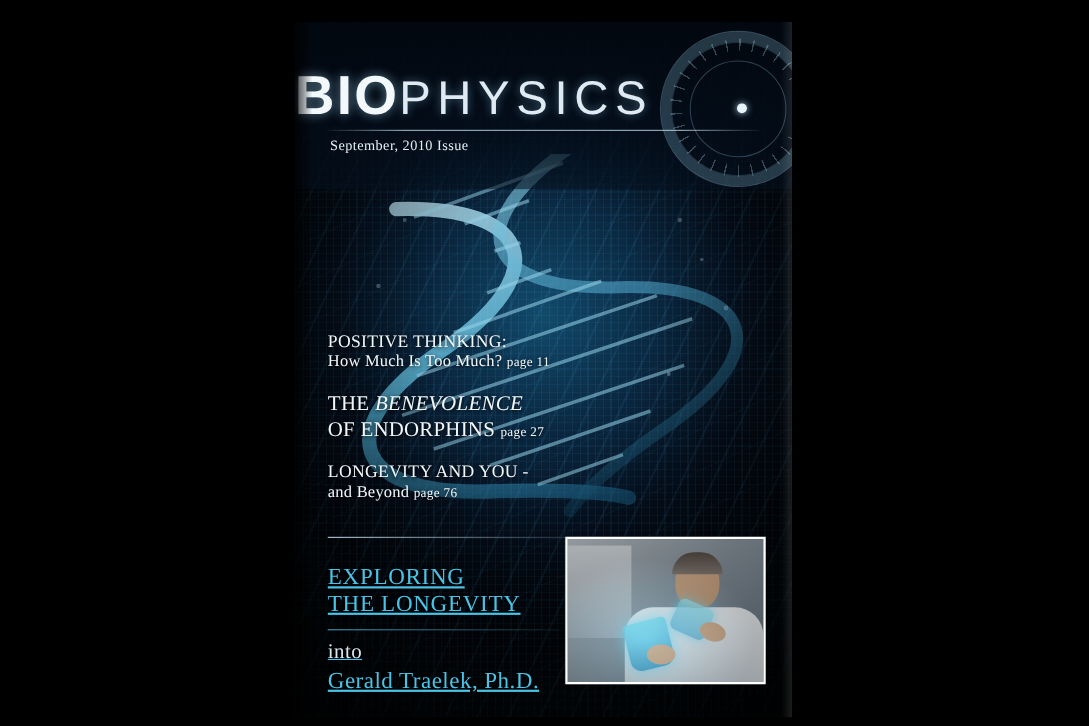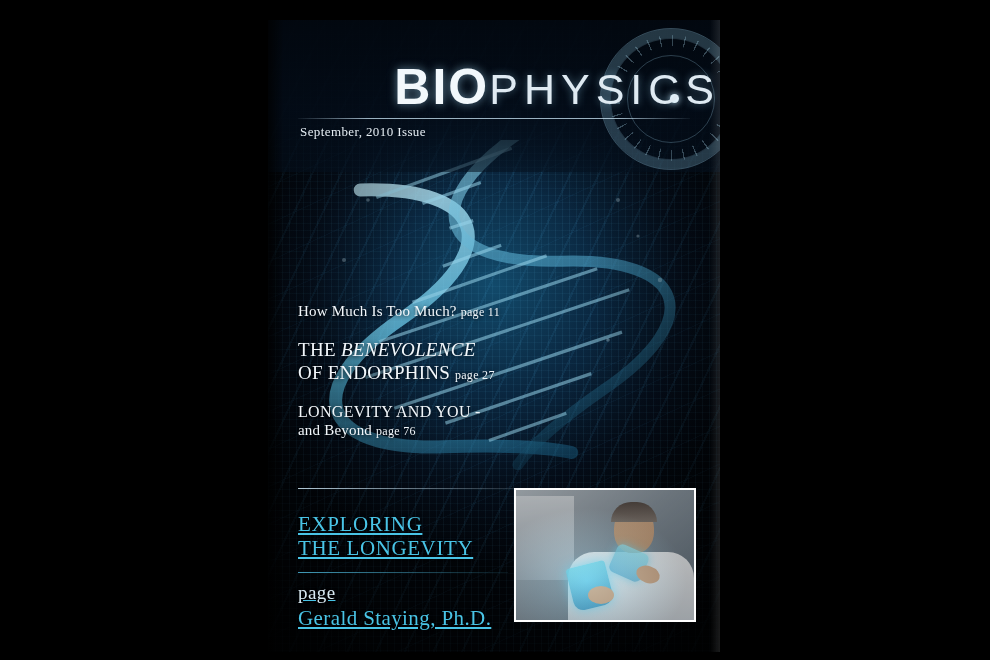--- a/index.html
+++ b/index.html
@@ -118,21 +118,21 @@
     height: 9px;
     border-radius: 50%;
     background: #e8f4fa;
     box-shadow: 0 0 7px rgba(200,235,255,0.9);
   }
 
   .title-row {
     position: absolute;
     left: 0; right: 0;
     top: 38px;
-    text-align: right;
+    text-align: left;
     white-space: nowrap;
   }
   .title-bio {
     font-family: "Liberation Sans", sans-serif;
     font-size: 50px;
     font-weight: bold;
     letter-spacing: 2px;
     color: #f2f8fc;
     text-shadow: 0 0 10px rgba(170,225,255,0.55);
   }
@@ -398,20 +398,21 @@
 
       <div class="rule"></div>
 
       <div class="issue-line">September, 2010 Issue</div>
       <div class="monthly">MONTHLY</div>
     </div>
 
     <div class="headlines">
 
       <div class="hl">
+        <div class="l1">POSITIVE THINKING:</div>
         <div class="l2">
           <span>How Much Is Too Much?</span>
           <span class="pg">page 11</span>
         </div>
       </div>
 
       <div class="hl hl-big">
         <div class="l1">
           <span>THE </span><span class="ital">BENEVOLENCE</span>
         </div>
@@ -430,22 +431,22 @@
       </div>
 
     </div>
 
     <div class="divider"></div>
 
     <div class="feature">
       <div class="fl">EXPLORING</div>
       <div class="fl">THE LONGEVITY</div>
       <div class="feature-rule"></div>
-      <div class="with">page</div>
-      <div class="author">Gerald Staying, Ph.D.</div>
+      <div class="with">into</div>
+      <div class="author">Gerald Traelek, Ph.D.</div>
     </div>
 
     <div class="photo">
       <div class="ph-bg"></div>
       <div class="ph-panel"></div>
       <div class="ph-coat"></div>
       <div class="ph-head"></div>
       <div class="ph-hair"></div>
       <div class="ph-glass"></div>
       <div class="ph-glass2"></div>

